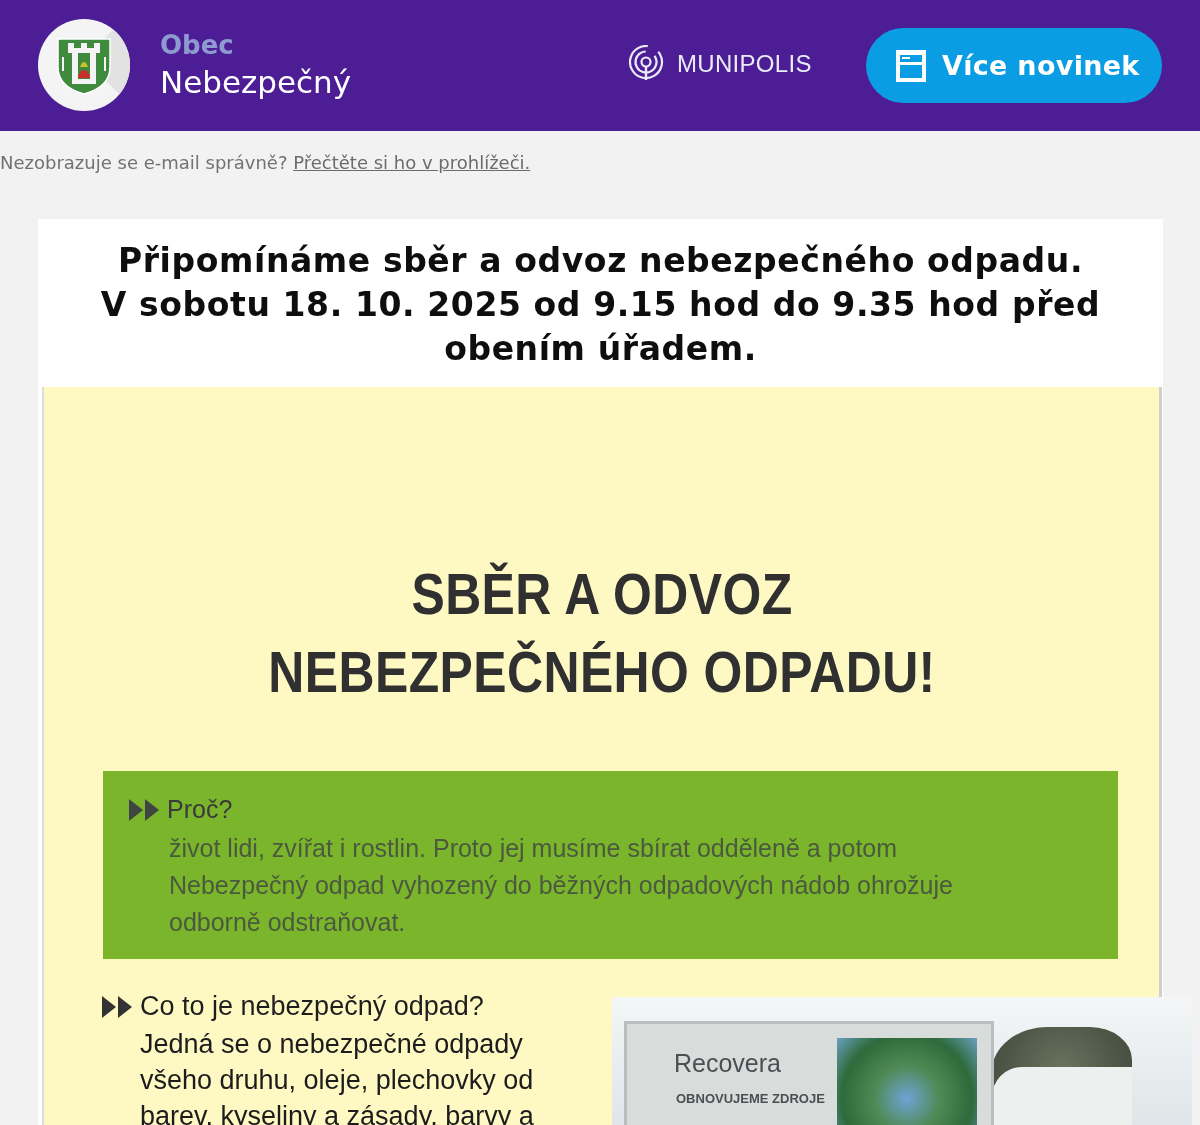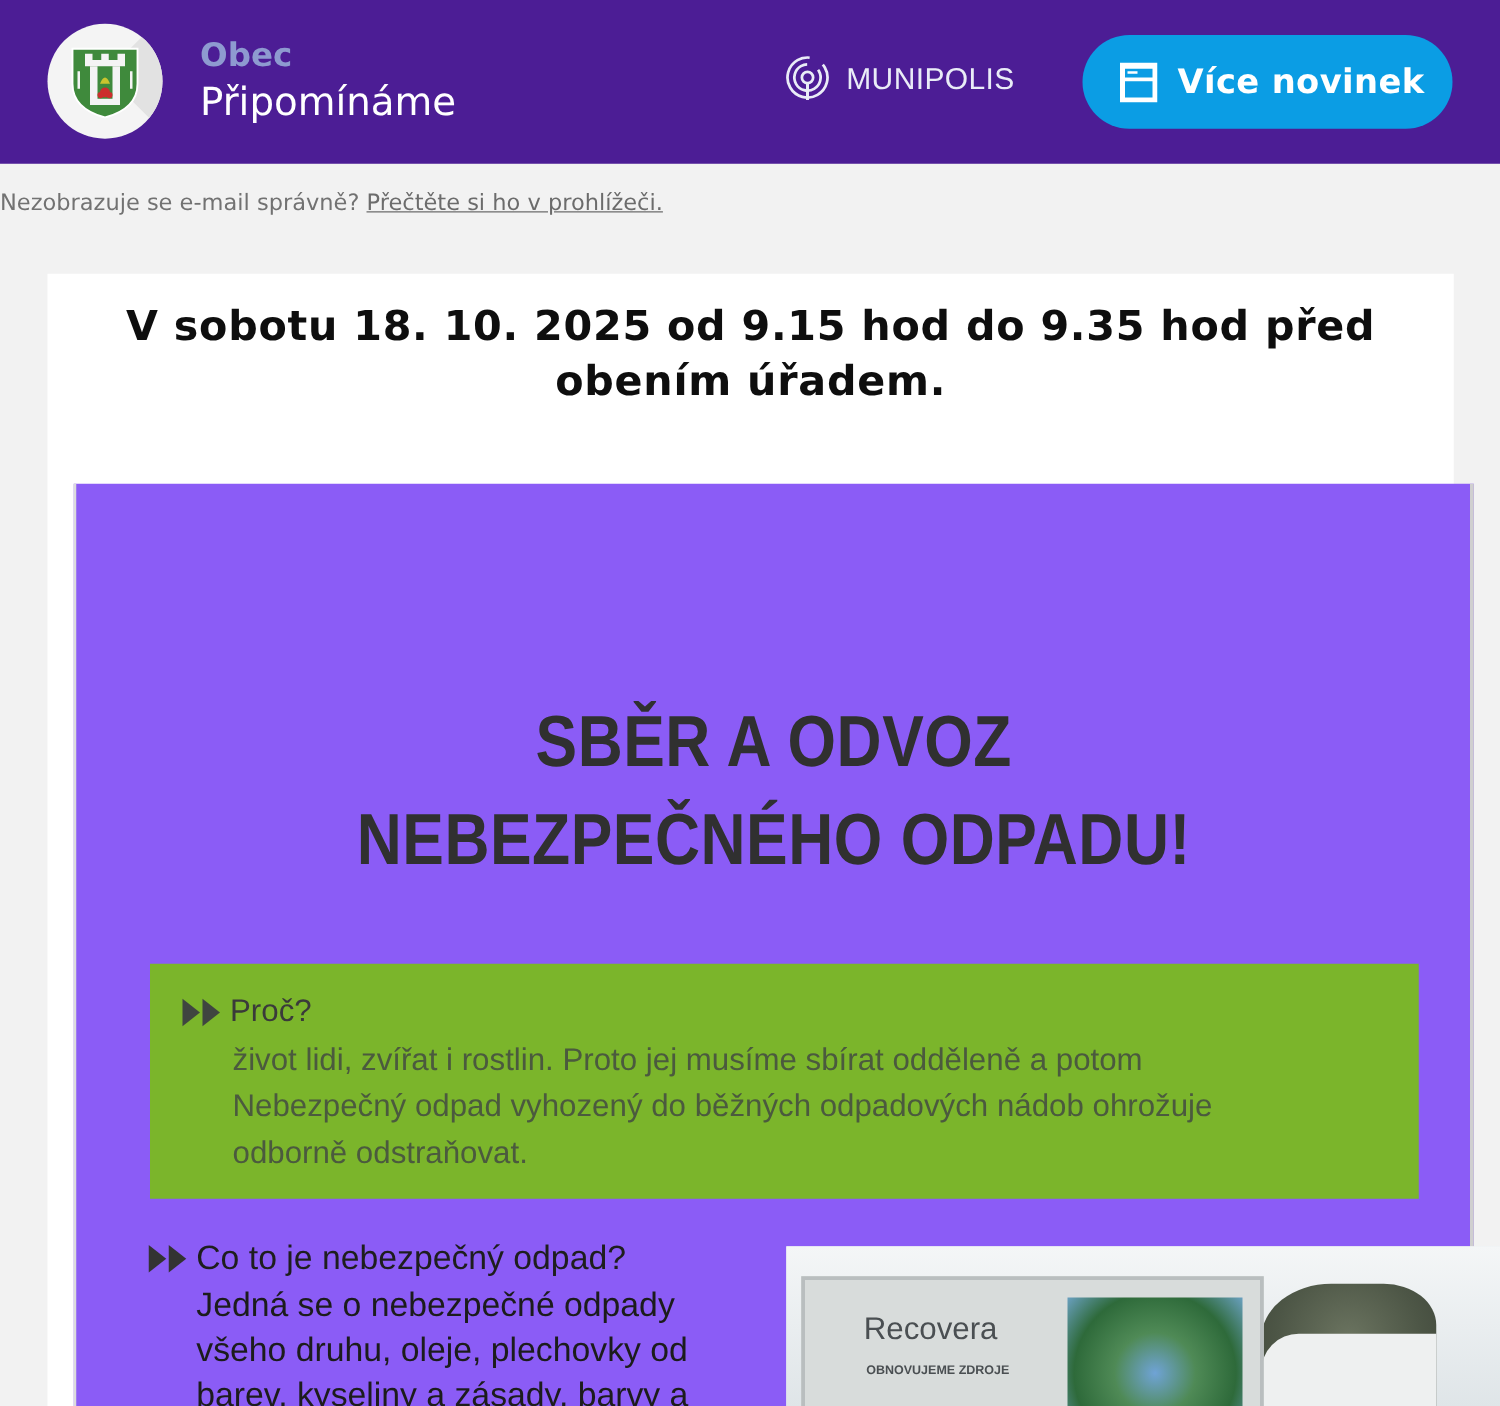--- a/index.html
+++ b/index.html
@@ -18,21 +18,21 @@
 
     .more-btn { position: absolute; left: 866px; top: 28px; width: 296px; height: 75px; border-radius: 38px; background: #0b9de4; display: flex; align-items: center; padding-left: 30px; cursor: pointer; }
     .more-btn-label { color: #ffffff; font-weight: bold; font-size: 27px; margin-left: 16px; letter-spacing: 0.3px; }
 
     .notice { position: absolute; left: 0; top: 152px; width: 1200px; font-size: 18px; color: #727272; }
     .notice a { color: #6c6c6c; text-decoration: underline; }
 
     .card { position: absolute; left: 38px; top: 219px; width: 1125px; height: 906px; background: #ffffff; }
     .card-title { position: absolute; left: 0; top: 20px; width: 1125px; text-align: center; font-size: 33px; font-weight: bold; color: #0e0e0e; line-height: 44px; letter-spacing: 0.6px; }
 
-    .poster { position: absolute; left: 21px; top: 168px; width: 1120px; height: 738px; background: #8b5cf6; }
+    .poster { position: absolute; left: 4px; top: 168px; width: 1120px; height: 738px; background: #fef9c3; }
     .poster .edge-l { position: absolute; left: 0; top: 0; width: 2px; height: 738px; background: #dcdcdc; }
     .poster .edge-r { position: absolute; right: 0; top: 0; width: 3px; height: 738px; background: #cfcfcf; }
 
     .poster-headline { position: absolute; left: 0; top: 168px; width: 1120px; text-align: center; font-family: "Liberation Sans", sans-serif; font-weight: bold; font-size: 58px; line-height: 78px; color: #303030; transform: scaleX(0.86); letter-spacing: 0.5px; }
 
     .green-box { position: absolute; left: 61px; top: 366px; width: 1015px; height: 188px; background: #7bb52b; padding: 24px 26px; margin-top: 18px; }
     .section-title { display: flex; align-items: center; gap: 6px; font-family: "Liberation Sans", sans-serif; font-size: 25px; color: #3a3a3a; }
     .arrows { display: inline-flex; }
     .arrows span { width: 0; height: 0; border-top: 11px solid transparent; border-bottom: 11px solid transparent; border-left: 14px solid #3f4540; margin-right: 2px; }
     .green-text { margin-top: 6px; margin-left: 40px; font-family: "Liberation Sans", sans-serif; font-size: 25px; line-height: 37px; color: #4b5a3e; }
@@ -42,21 +42,21 @@
     .lower .arrows span { border-left-color: #333; }
     .lower-text { margin-top: 4px; margin-left: 38px; font-family: "Liberation Sans", sans-serif; font-size: 27px; line-height: 36px; color: #1c1c1c; }
 
     .truck { position: absolute; left: 570px; top: 610px; width: 580px; height: 128px; overflow: hidden; background: #eaeff2; }
     .truck .sky { position: absolute; inset: 0; background: linear-gradient(#f4f6f7, #dfe5e8); }
     .truck .trees { position: absolute; left: 380px; top: 30px; width: 140px; height: 110px; background: radial-gradient(circle at 50% 40%, #6b7460 0%, #4d5646 60%, #3e4539 100%); border-radius: 40% 30% 0 0; }
     .truck .box { position: absolute; left: 12px; top: 24px; width: 370px; height: 110px; background: #d8dcdb; border: 3px solid #b9bebf; }
     .truck .panel { position: absolute; left: 210px; top: 14px; width: 140px; height: 110px; background: radial-gradient(circle at 50% 55%, #6fa3d6 0%, #4f8a56 35%, #2e6a3a 70%, #6aa0c0 100%); }
     .truck .cab { position: absolute; left: 380px; top: 70px; width: 140px; height: 70px; background: #eef0f0; border-radius: 30px 0 0 0; }
     .truck .brand { position: absolute; left: 62px; top: 52px; font-family: "Liberation Sans", sans-serif; font-size: 25px; color: #4a4f52; }
-    .truck .tagline { position: absolute; left: 64px; top: 94px; font-family: "Liberation Sans", sans-serif; font-size: 10px; font-weight: bold; color: #4a4f52; }
+    .truck .tagline { position: absolute; left: 64px; top: 94px; font-family: "Liberation Sans", sans-serif; font-size: 13px; font-weight: bold; color: #4a4f52; }
   </style>
 </head>
 <body>
 
 <header class="header">
   <div class="logo-circle">
     <div class="shadow"></div>
     <svg width="56" height="58" viewBox="0 0 56 58">
       <path d="M2 2 H54 V30 Q54 50 28 57 Q2 50 2 30 Z" fill="#3f8a3c" stroke="#ffffff" stroke-width="1.5"></path>
       <rect x="12" y="6" width="6" height="6" fill="#f4f4f4"></rect>
@@ -67,21 +67,21 @@
       <rect x="34" y="16" width="6" height="30" fill="#f4f4f4"></rect>
       <rect x="16" y="42" width="24" height="5" fill="#f4f4f4"></rect>
       <path d="M24 30 Q28 20 32 30 Z" fill="#c9c42e"></path>
       <circle cx="28" cy="37" r="4" fill="#cc2d2d"></circle>
       <circle cx="24.5" cy="39" r="2.5" fill="#cc2d2d"></circle>
       <circle cx="31.5" cy="39" r="2.5" fill="#cc2d2d"></circle>
       <path d="M7 20 V34 M49 20 V34" stroke="#f4f4f4" stroke-width="2"></path>
     </svg>
   </div>
   <div class="brand-small">Obec</div>
-  <div class="brand-big">Připomínáme</div>
+  <div class="brand-big">Nebezpečný</div>
 
   <div class="munipolis">
     <svg width="38" height="38" viewBox="0 0 38 38">
       <circle cx="19" cy="17" r="16" fill="none" stroke="#e9ecf7" stroke-width="2.2" stroke-dasharray="60 12" transform="rotate(60 19 17)"></circle>
       <circle cx="19" cy="17" r="10.5" fill="none" stroke="#e9ecf7" stroke-width="2.2" stroke-dasharray="38 10" transform="rotate(60 19 17)"></circle>
       <circle cx="19" cy="17" r="4.5" fill="none" stroke="#e9ecf7" stroke-width="2.2"></circle>
       <line x1="19" y1="21" x2="19" y2="35" stroke="#e9ecf7" stroke-width="2.4"></line>
     </svg>
     <span class="munipolis-label">MUNIPOLIS</span>
   </div>
@@ -97,20 +97,21 @@
   </div>
 </header>
 
 <div class="notice">
   <span>Nezobrazuje se e-mail správně?</span>
   <a>Přečtěte si ho v prohlížeči.</a>
 </div>
 
 <main class="card">
   <h1 class="card-title">
+    <div>Připomínáme sběr a odvoz nebezpečného odpadu.</div>
     <div>V sobotu 18. 10. 2025 od 9.15 hod do 9.35 hod před</div>
     <div>obením úřadem.</div>
   </h1>
 
   <div class="poster">
     <div class="edge-l"></div>
     <div class="edge-r"></div>
 
     <div class="poster-headline">
       <div>SBĚR A ODVOZ</div>

